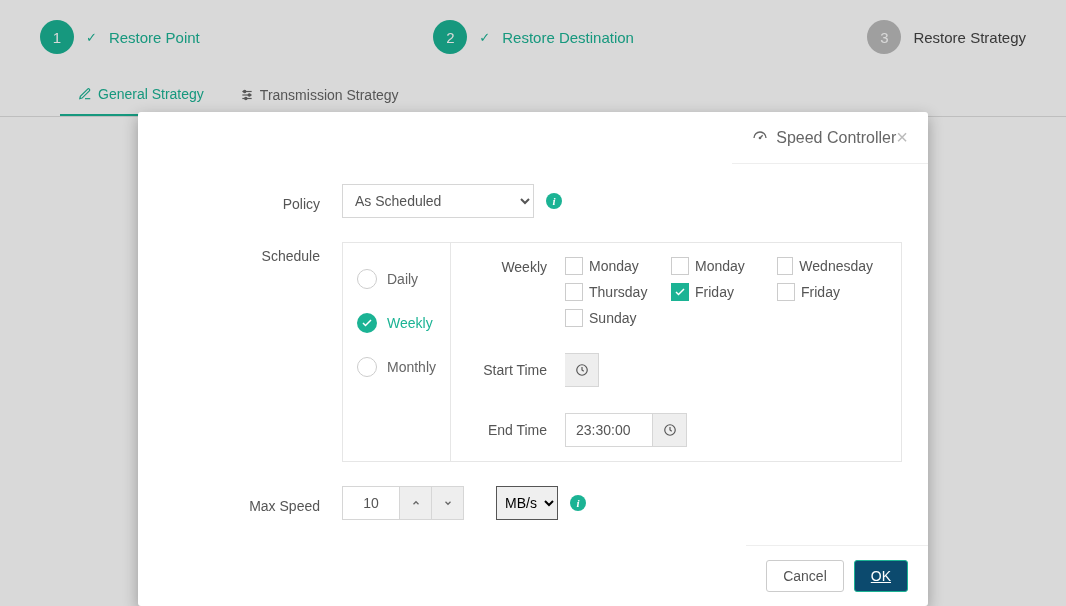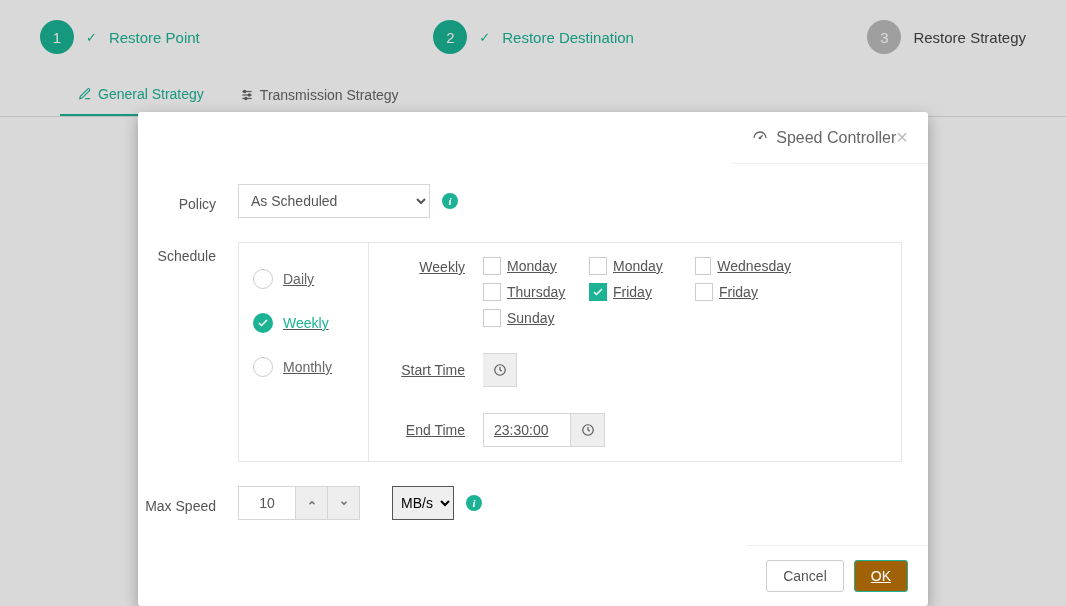--- a/index.html
+++ b/index.html
@@ -163,22 +163,21 @@
       justify-content: center;
       font-size: 11px;
       font-weight: bold;
       font-style: italic;
       font-family: Georgia, serif;
     }
     
     .schedule-panel {
       border: 1px solid #e6e6e6;
       display: flex;
-      width: 664px;
-      text-decoration: underline;
+      width: 560px;
     }
     .periods {
       border-right: 1px solid #e6e6e6;
       width: 130px;
       padding: 14px 0;
     }
     .period-item {
       display: flex;
       align-items: center;
       gap: 10px;
@@ -328,21 +327,21 @@
     .btn {
       padding: 7px 16px;
       border-radius: 3px;
       font-size: 14px;
       cursor: pointer;
       border: 1px solid #ccc;
       background: #fff;
       color: #555;
     }
     .btn.primary {
-      background: #a16207;
+      background: #0c4a6e;
       border-color: #1bb394;
       color: #fff;
       text-decoration: underline;
     }
   </style>
 </head>
 <body>
 
 <div class="wizard-steps">
   <div class="step">

